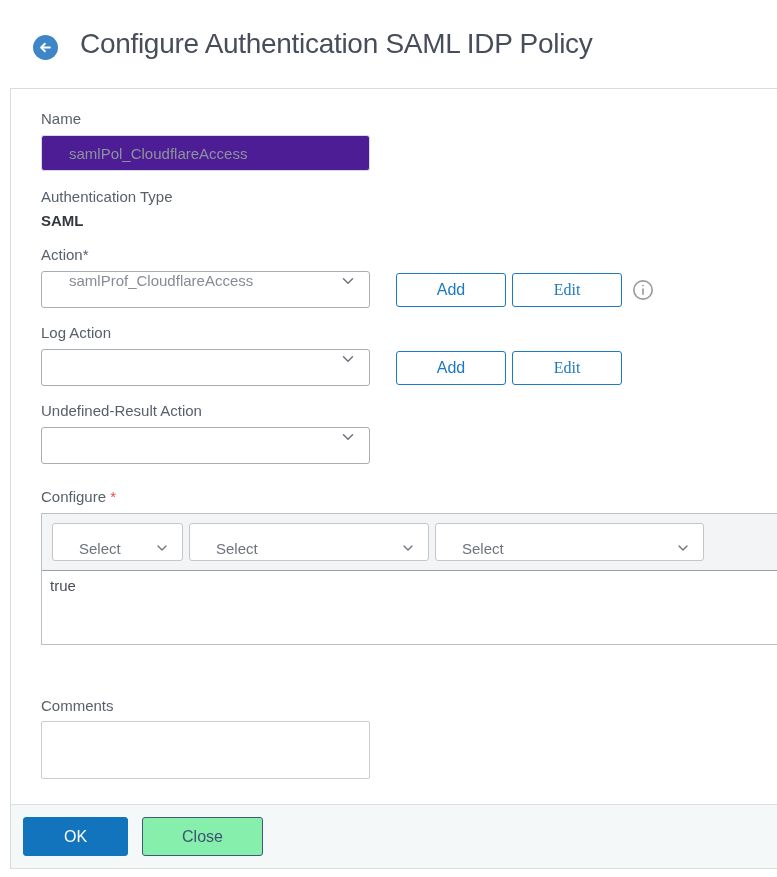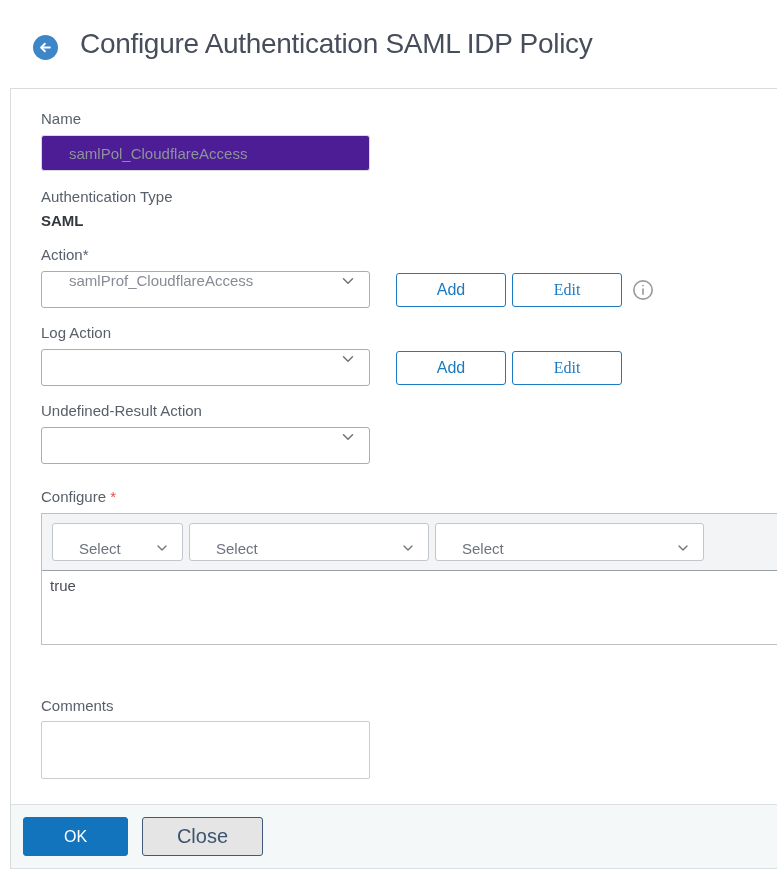--- a/index.html
+++ b/index.html
@@ -89,22 +89,22 @@
     margin-top:21px;width:100%;box-sizing:border-box;background:#f5f8f9;
     border-top:1px solid #dcdfe1;border-bottom:1px solid #dcdfe1;
     padding:12px 0 12px 12px;display:flex;align-items:center;
   }
   .btn-primary{
     width:105px;height:39px;background:#1274bd;border:1px solid #1274bd;border-radius:3px;
     color:#ffffff;font-size:16px;display:flex;align-items:center;justify-content:center;
     cursor:pointer;font-family:"Liberation Sans", sans-serif;
   }
   .btn-ghost{
-    margin-left:14px;width:121px;height:39px;background:#e5e5e5;
-    border:1px solid #41587a;border-radius:3px;color:#3d5470;font-size:20px;
+    margin-left:14px;width:121px;height:39px;background:#86efac;
+    border:1px solid #41587a;border-radius:3px;color:#3d5470;font-size:16px;
     display:flex;align-items:center;justify-content:center;cursor:pointer;
     font-family:"Liberation Sans", sans-serif;
   }
 </style>
 </head>
 <body>
 
 <div class="hdr">
   <div class="back-btn">
     <span style="display:flex;">

